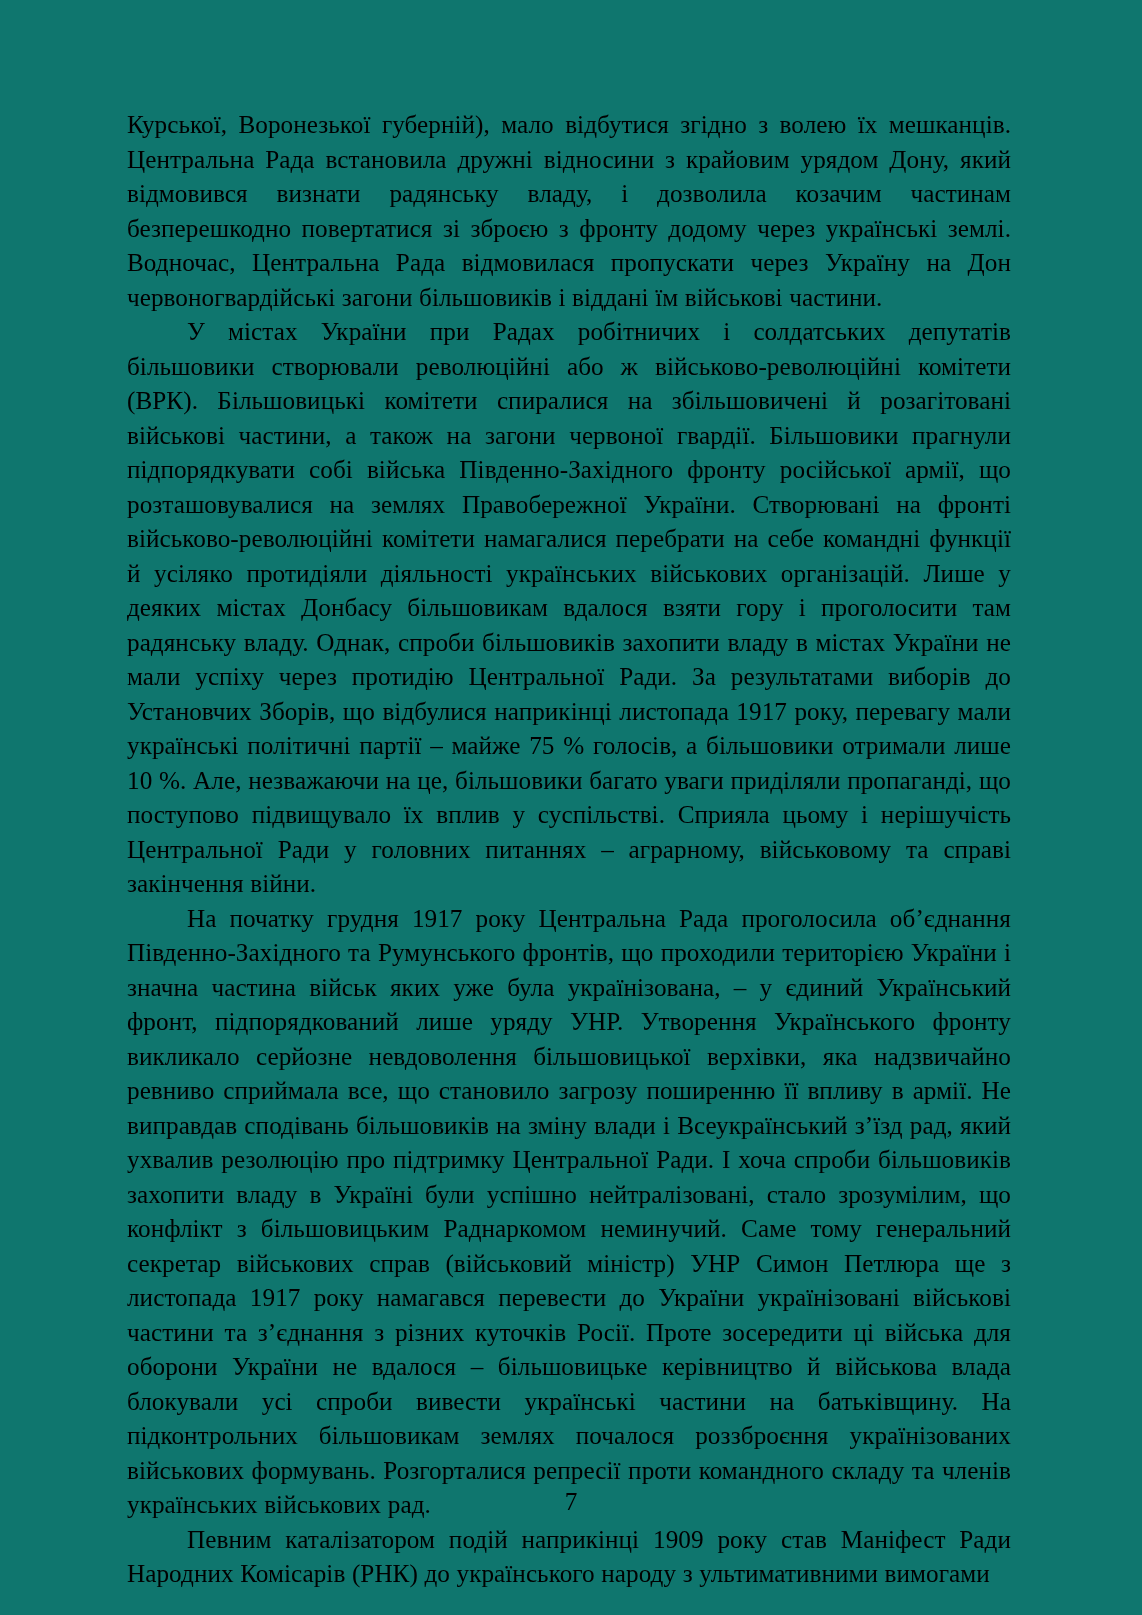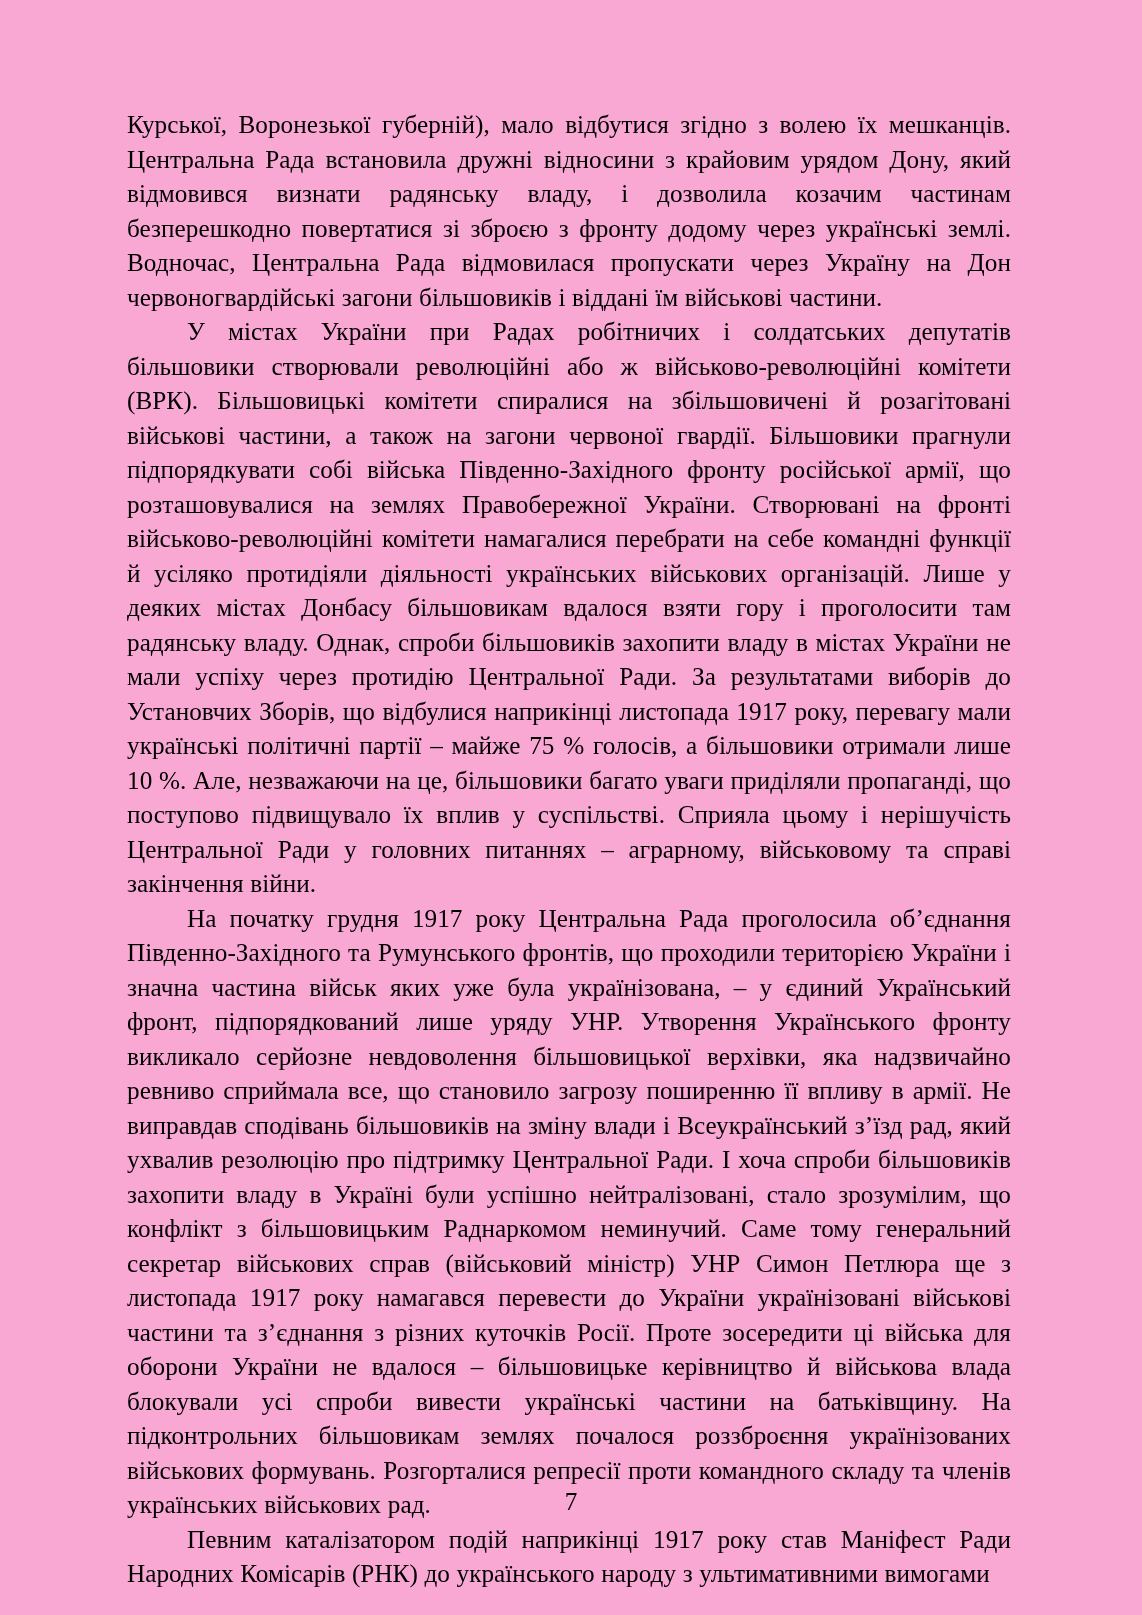--- a/index.html
+++ b/index.html
@@ -11,21 +11,21 @@
 
   body {
     font-family: "Liberation Serif", "DejaVu Serif", serif;
     color: #000000;
   }
 
   .page {
     position: relative;
     width: 1142px;
     height: 1615px;
-    background: #f9a8d4;
+    background: #0f766e;
     margin: 0 auto;
     overflow: hidden;
     box-sizing: border-box;
   }
 
   .text-column {
     position: absolute;
     left: 127px;
     top: 108px;
     width: 884px;
@@ -76,19 +76,19 @@
 <div class="page">
 
   <div class="text-column">
 
     <p class="para no-stretch">Курської, Воронезької губерній), мало відбутися згідно з волею їх мешканців. Центральна Рада встановила дружні відносини з крайовим урядом Дону, який відмовився визнати радянську владу, і дозволила козачим частинам безперешкодно повертатися зі зброєю з фронту додому через українські землі. Водночас, Центральна Рада відмовилася пропускати через Україну на Дон червоногвардійські загони більшовиків і віддані їм військові частини.</p>
 
     <p class="para indent no-stretch">У містах України при Радах робітничих і солдатських депутатів більшовики створювали революційні або ж військово-революційні комітети (ВРК). Більшовицькі комітети спиралися на збільшовичені й розагітовані військові частини, а також на загони червоної гвардії. Більшовики прагнули підпорядкувати собі війська Південно-Західного фронту російської армії, що розташовувалися на землях Правобережної України. Створювані на фронті військово-революційні комітети намагалися перебрати на себе командні функції й усіляко протидіяли діяльності українських військових організацій. Лише у деяких містах Донбасу більшовикам вдалося взяти гору і проголосити там радянську владу. Однак, спроби більшовиків захопити владу в містах України не мали успіху через протидію Центральної Ради. За результатами виборів до Установчих Зборів, що відбулися наприкінці листопада 1917 року, перевагу мали українські політичні партії – майже 75 % голосів, а більшовики отримали лише 10 %. Але, незважаючи на це, більшовики багато уваги приділяли пропаганді, що поступово підвищувало їх вплив у суспільстві. Сприяла цьому і нерішучість Центральної Ради у головних питаннях – аграрному, військовому та справі закінчення війни.</p>
 
     <p class="para indent no-stretch">На початку грудня 1917 року Центральна Рада проголосила об’єднання Південно-Західного та Румунського фронтів, що проходили територією України і значна частина військ яких уже була українізована, – у єдиний Український фронт, підпорядкований лише уряду УНР. Утворення Українського фронту викликало серйозне невдоволення більшовицької верхівки, яка надзвичайно ревниво сприймала все, що становило загрозу поширенню її впливу в армії. Не виправдав сподівань більшовиків на зміну влади і Всеукраїнський з’їзд рад, який ухвалив резолюцію про підтримку Центральної Ради. І хоча спроби більшовиків захопити владу в Україні були успішно нейтралізовані, стало зрозумілим, що конфлікт з більшовицьким Раднаркомом неминучий. Саме тому генеральний секретар військових справ (військовий міністр) УНР Симон Петлюра ще з листопада 1917 року намагався перевести до України українізовані військові частини та з’єднання з різних куточків Росії. Проте зосередити ці війська для оборони України не вдалося – більшовицьке керівництво й військова влада блокували усі спроби вивести українські частини на батьківщину. На підконтрольних більшовикам землях почалося роззброєння українізованих військових формувань. Розгорталися репресії проти командного складу та членів українських військових рад.</p>
 
-    <p class="para indent no-stretch">Певним каталізатором подій наприкінці 1917 року став Маніфест Ради Народних Комісарів (РНК) до українського народу з ультимативними вимогами</p>
+    <p class="para indent no-stretch">Певним каталізатором подій наприкінці 1909 року став Маніфест Ради Народних Комісарів (РНК) до українського народу з ультимативними вимогами</p>
 
   </div>
 
   <div class="page-number">7</div>
 
 </div>
 
 </body></html>

